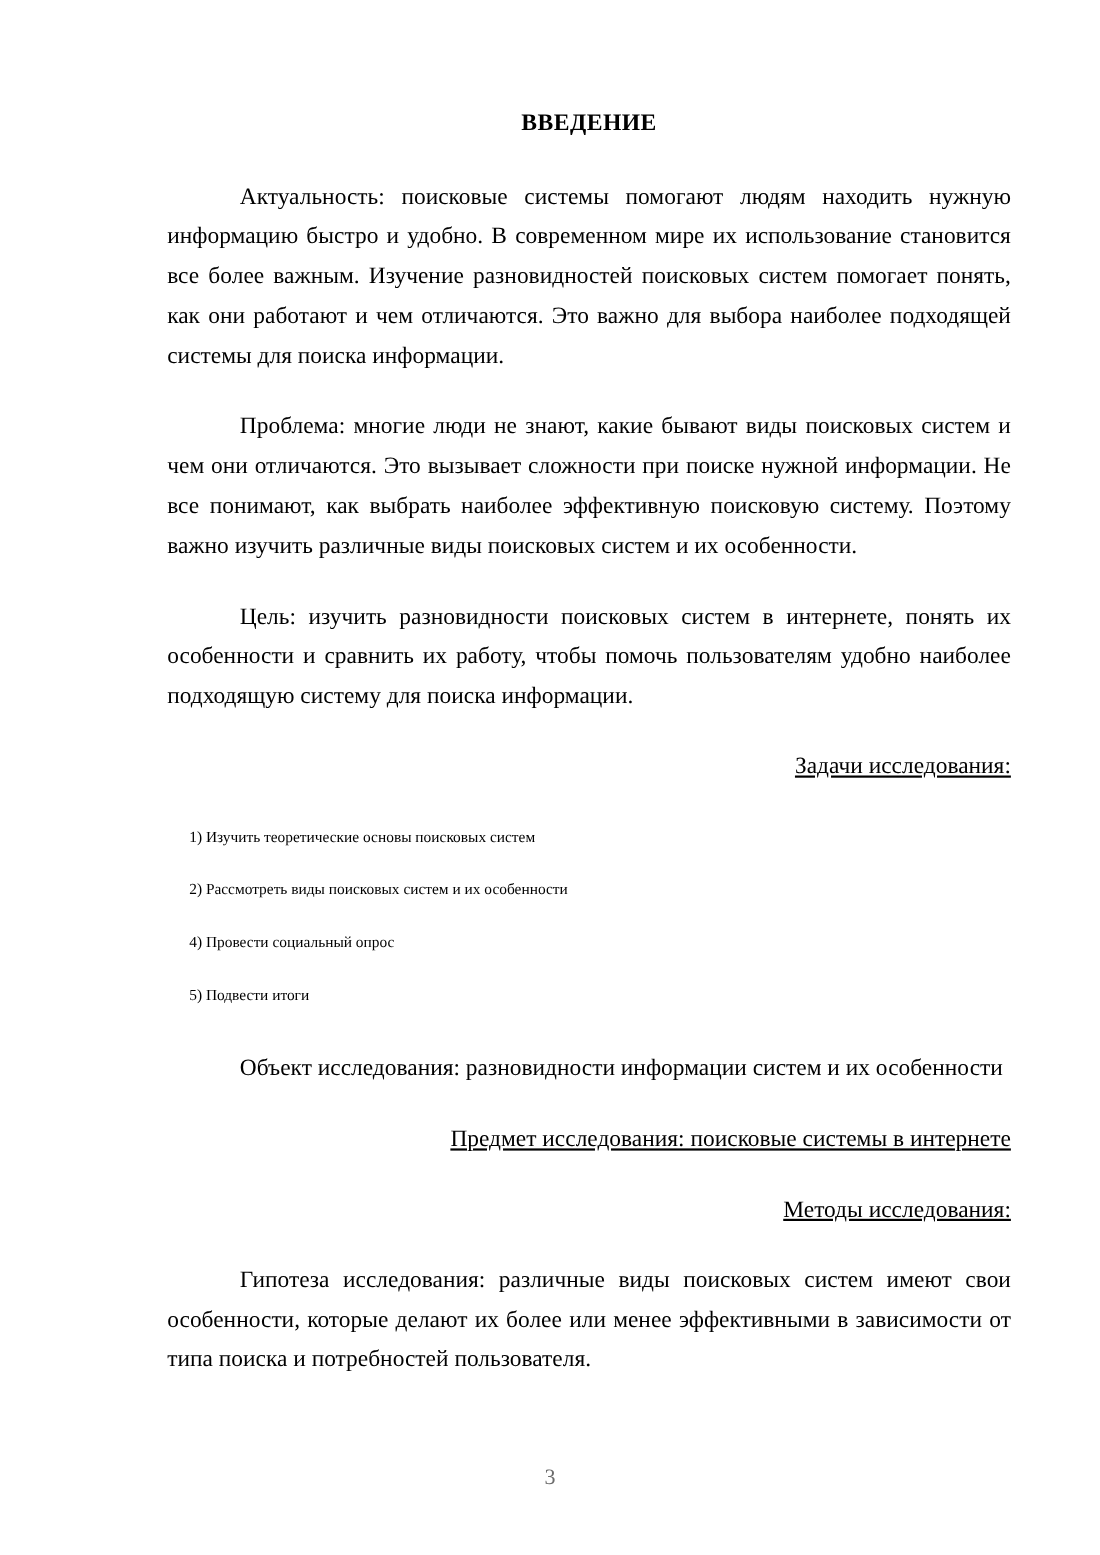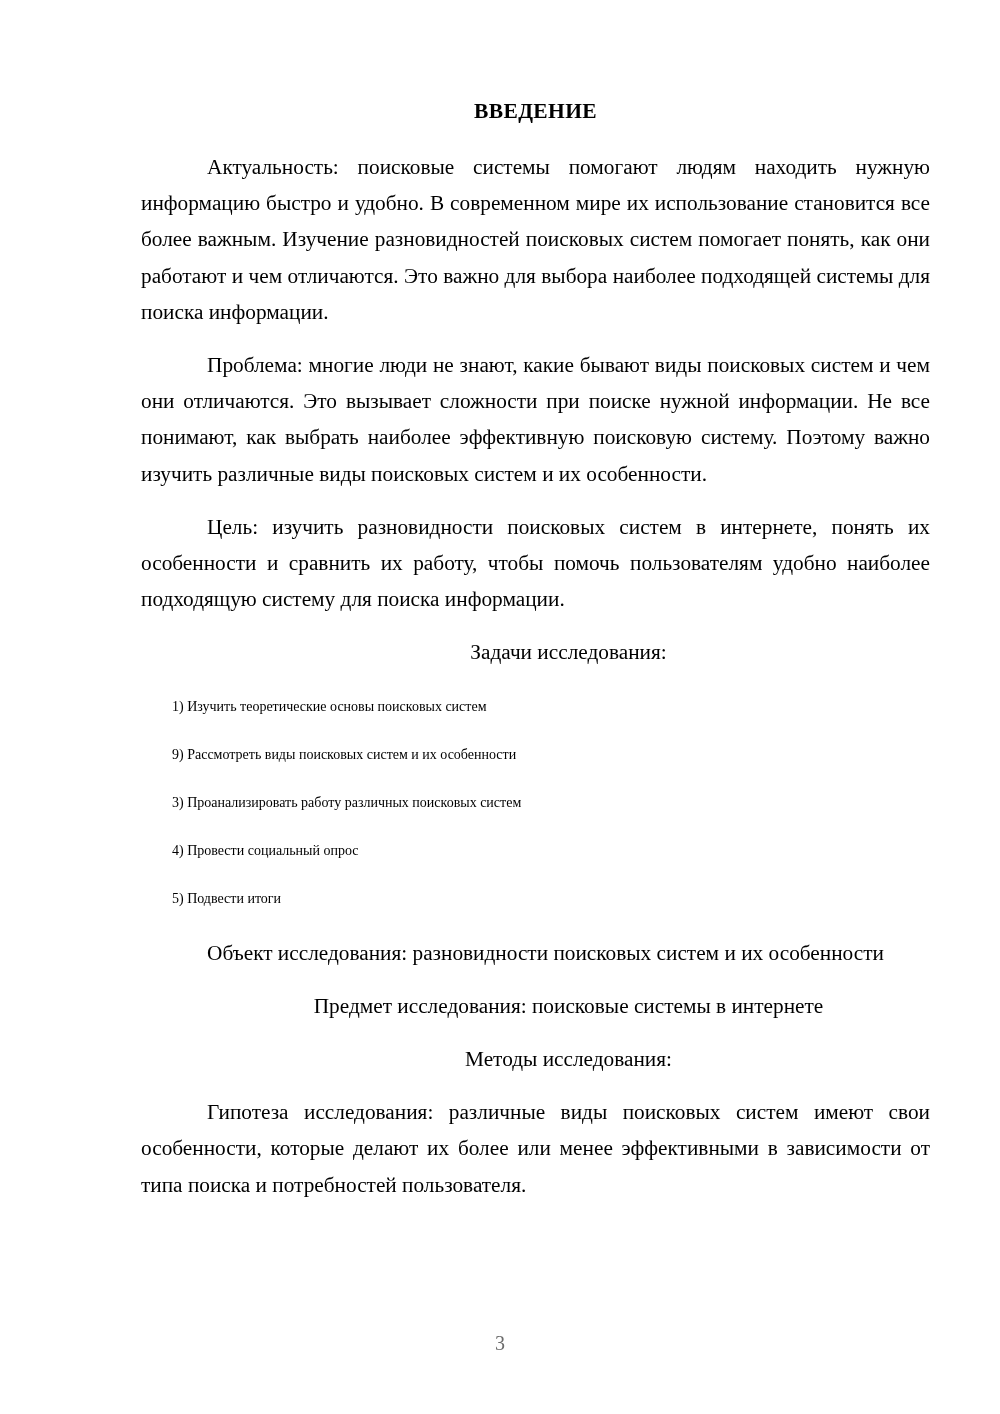--- a/index.html
+++ b/index.html
@@ -33,29 +33,30 @@
     margin: 0;
     padding-top: 96px;
     line-height: 30px;
   }
   .para {
     font-size: 21.3px;
     line-height: 36.2px;
     text-align: justify;
     text-justify: inter-word;
     text-indent: 66px;
-    margin: 4px;
+    margin: 15px;
     padding-top: 13px;
     hyphens: none;
   }
   .para-first {
     padding-top: 19px;
   }
   .para-plain {
-    text-align: center;
+    text-align: right;
+    text-decoration: underline;
   }
   .list-block {
     margin: 0;
     padding: 0;
   }
   .list-item {
     font-size: 14px;
     line-height: 36.2px;
     text-align: left;
     margin: 0;
@@ -89,27 +90,26 @@
     <p class="para para-first">Актуальность: поисковые системы помогают людям находить нужную информацию быстро и удобно. В современном мире их использование становится все более важным. Изучение разновидностей поисковых систем помогает понять, как они работают и чем отличаются. Это важно для выбора наиболее подходящей системы для поиска информации.</p>
 
     <p class="para">Проблема: многие люди не знают, какие бывают виды поисковых систем и чем они отличаются. Это вызывает сложности при поиске нужной информации. Не все понимают, как выбрать наиболее эффективную поисковую систему. Поэтому важно изучить различные виды поисковых систем и их особенности.</p>
 
     <p class="para">Цель: изучить разновидности поисковых систем в интернете, понять их особенности и сравнить их работу, чтобы помочь пользователям удобно наиболее подходящую систему для поиска информации.</p>
 
     <p class="para para-plain">Задачи исследования:</p>
 
     <div class="list-block">
       <p class="list-item list-item-lead">1) Изучить теоретические основы поисковых систем</p>
-      <p class="list-item">9) Рассмотреть виды поисковых систем и их особенности</p>
-      <p class="list-item">3) Проанализировать работу различных поисковых систем</p>
+      <p class="list-item">2) Рассмотреть виды поисковых систем и их особенности</p>
       <p class="list-item">4) Провести социальный опрос</p>
       <p class="list-item">5) Подвести итоги</p>
     </div>
 
-    <p class="para">Объект исследования: разновидности поисковых систем и их особенности</p>
+    <p class="para">Объект исследования: разновидности информации систем и их особенности</p>
 
     <p class="para para-plain">Предмет исследования: поисковые системы в интернете</p>
 
     <p class="para para-plain">Методы исследования:</p>
 
     <p class="para">Гипотеза исследования: различные виды поисковых систем имеют свои особенности, которые делают их более или менее эффективными в зависимости от типа поиска и потребностей пользователя.</p>
 
 
   </div>
 

